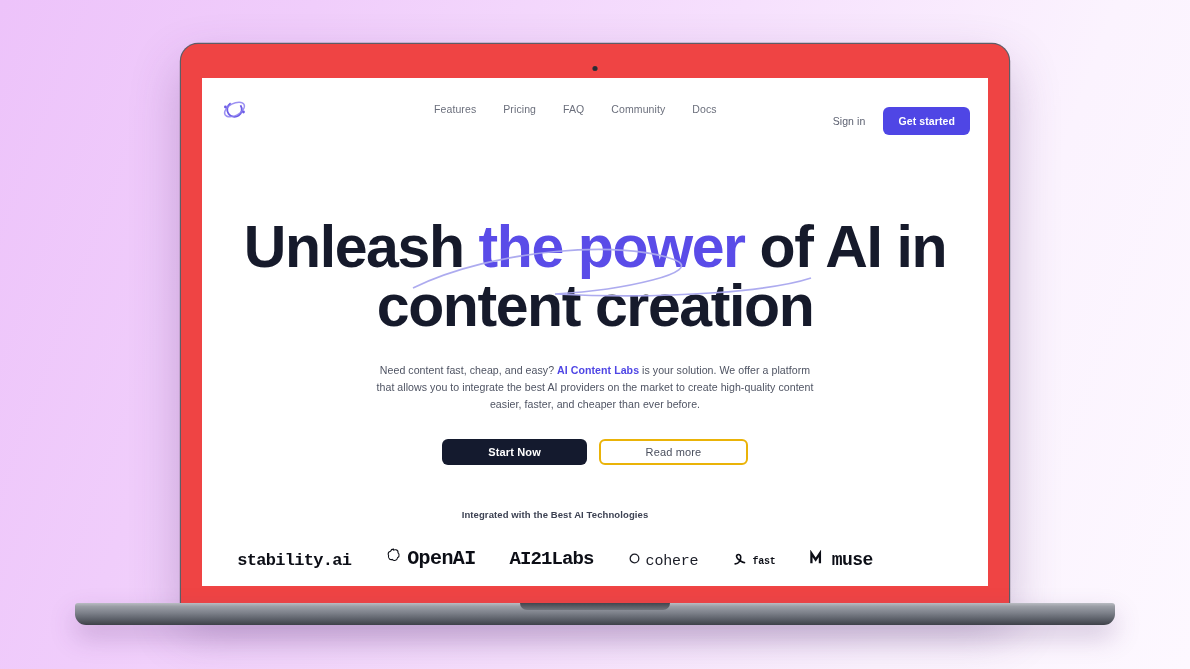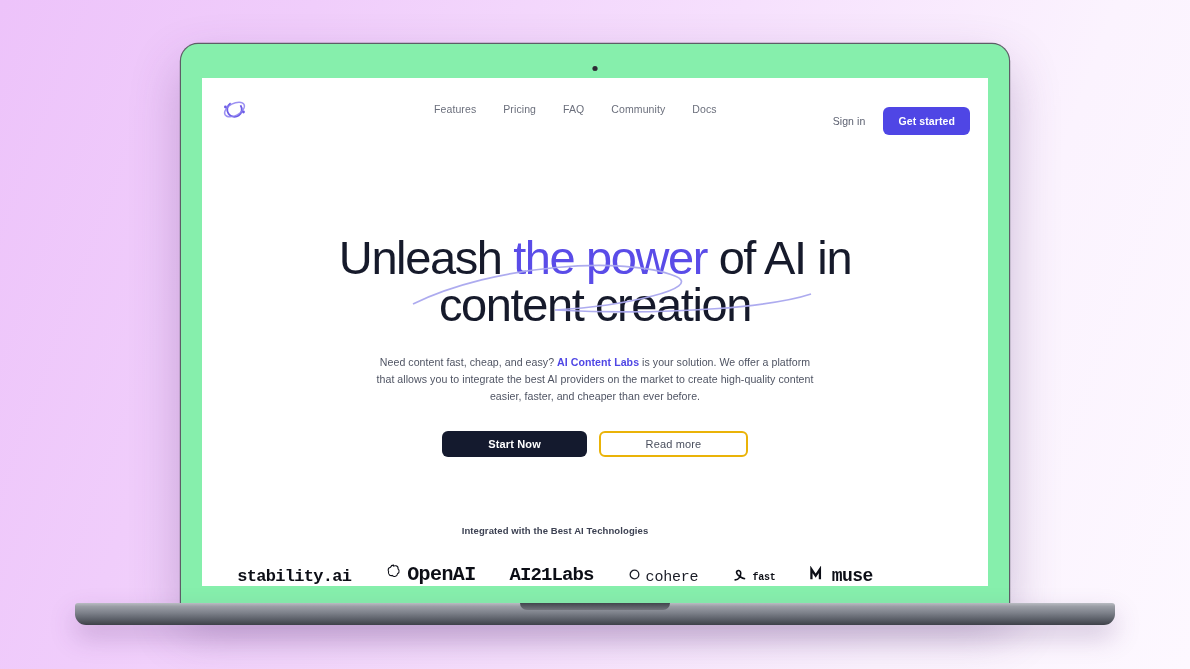--- a/index.html
+++ b/index.html
@@ -23,21 +23,21 @@
     width: 1190px;
     height: 669px;
   }
 
   .laptop-lid {
     position: absolute;
     left: 181px;
     top: 44px;
     width: 828px;
     height: 563px;
-    background: #86efac;
+    background: #ef4444;
     border-radius: 17px 17px 3px 3px;
     box-shadow:
       0 0 0 1.2px #5d5d66,
       0 22px 50px rgba(90, 50, 120, 0.30);
   }
 
   .laptop-bezel-top {
     position: absolute;
     left: 0; top: 0;
     width: 100%;
@@ -161,27 +161,26 @@
   .hero {
     position: absolute;
     left: 0;
     top: 140px;
     width: 786px;
     text-align: center;
   }
 
   .hero-headline {
     position: relative;
-    font-size: 47px;
+    font-size: 59px;
     line-height: 1.0;
-    font-weight: 400;
+    font-weight: 700;
     letter-spacing: -1.4px;
     color: #161a2b;
     padding: 0 40px;
-    margin-top: 16px;
   }
   .hero-headline .accent { color: #5a4ce8; }
 
   .swoosh {
     position: absolute;
     left: 50%;
     transform: translateX(-50%);
     top: 24px;
     width: 440px;
     height: 64px;
@@ -230,21 +229,21 @@
     width: 149px;
     height: 26px;
     cursor: pointer;
     font-family: "Liberation Sans", sans-serif;
   }
 
   
   .partners {
     position: absolute;
     left: 0;
-    bottom: 0;
+    bottom: 16px;
     width: 706px;
     text-align: center;
   }
 
   .partners-title {
     font-size: 9.5px;
     font-weight: 700;
     color: #3c4152;
     letter-spacing: 0.1px;
     margin-bottom: 20px;

